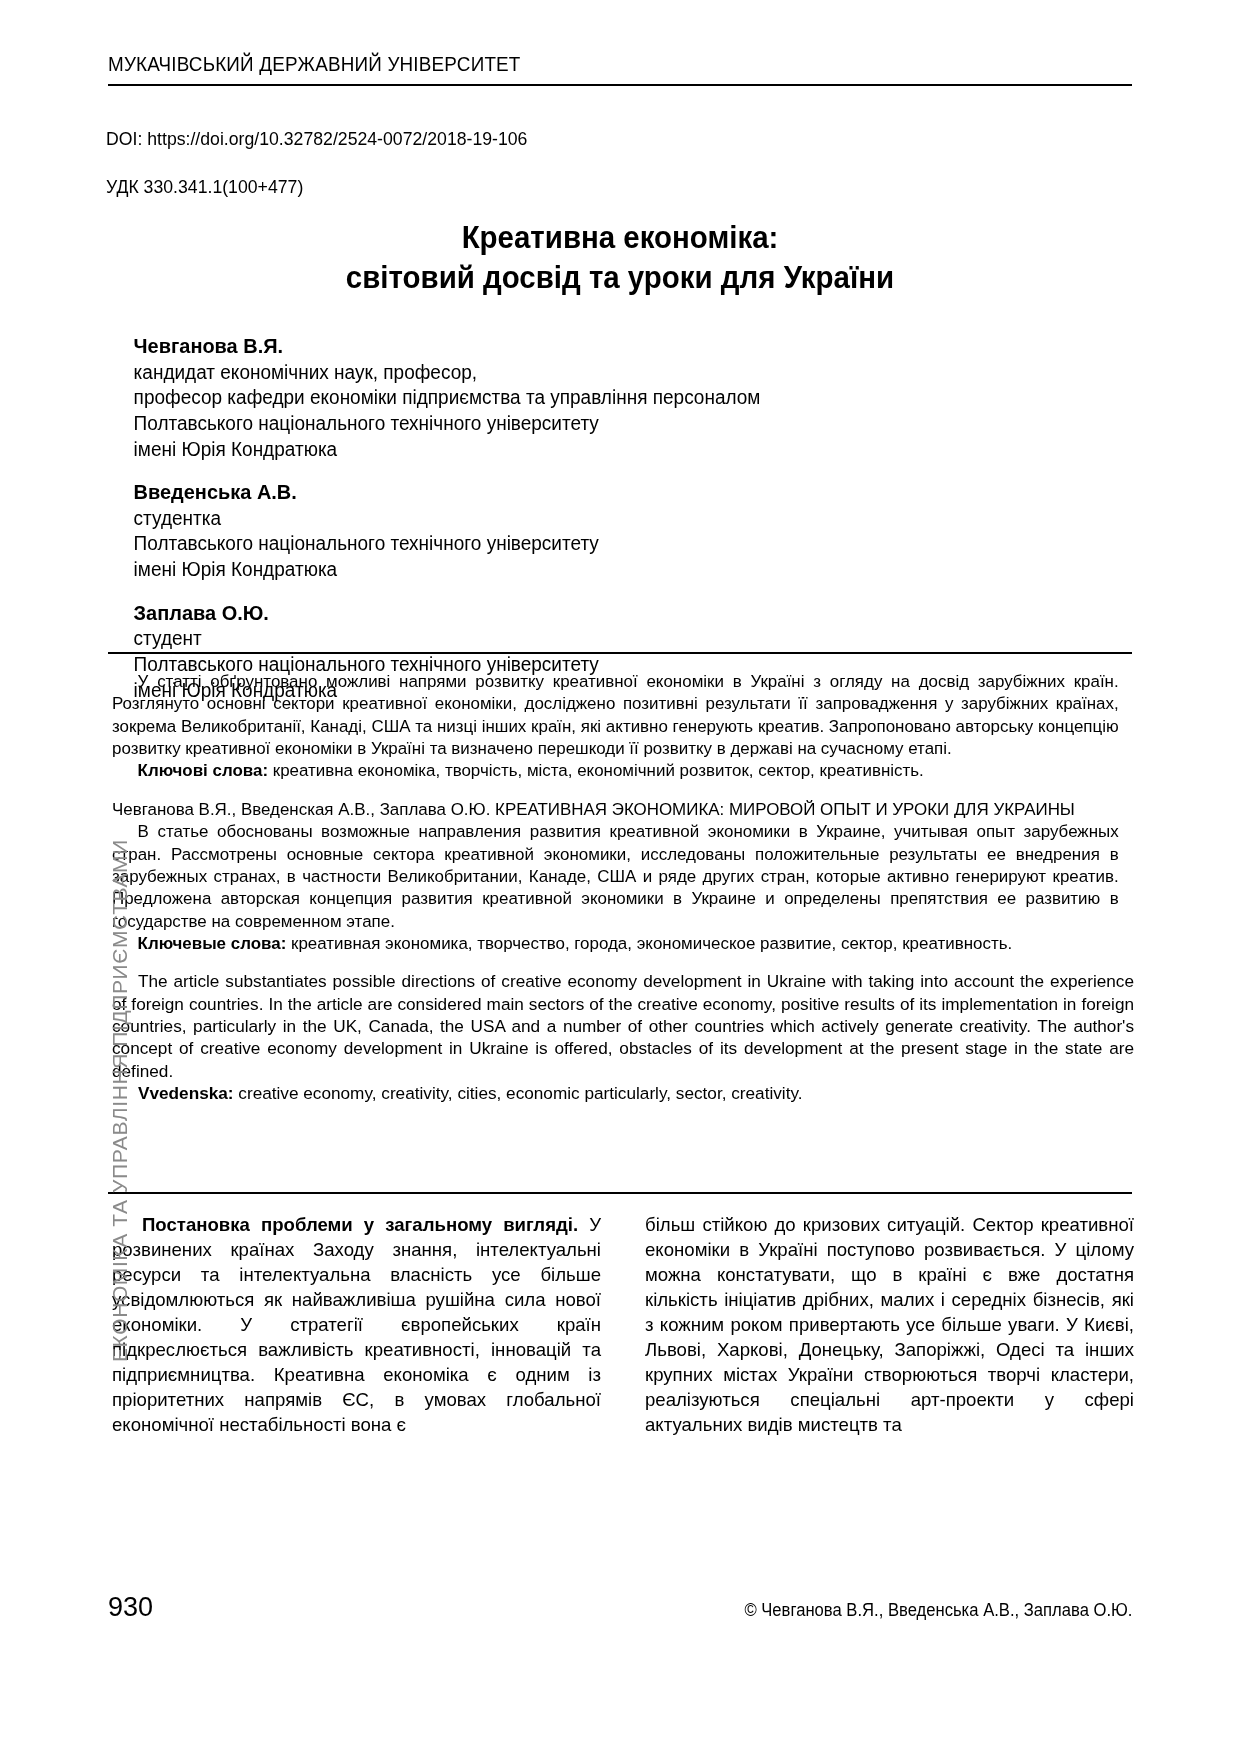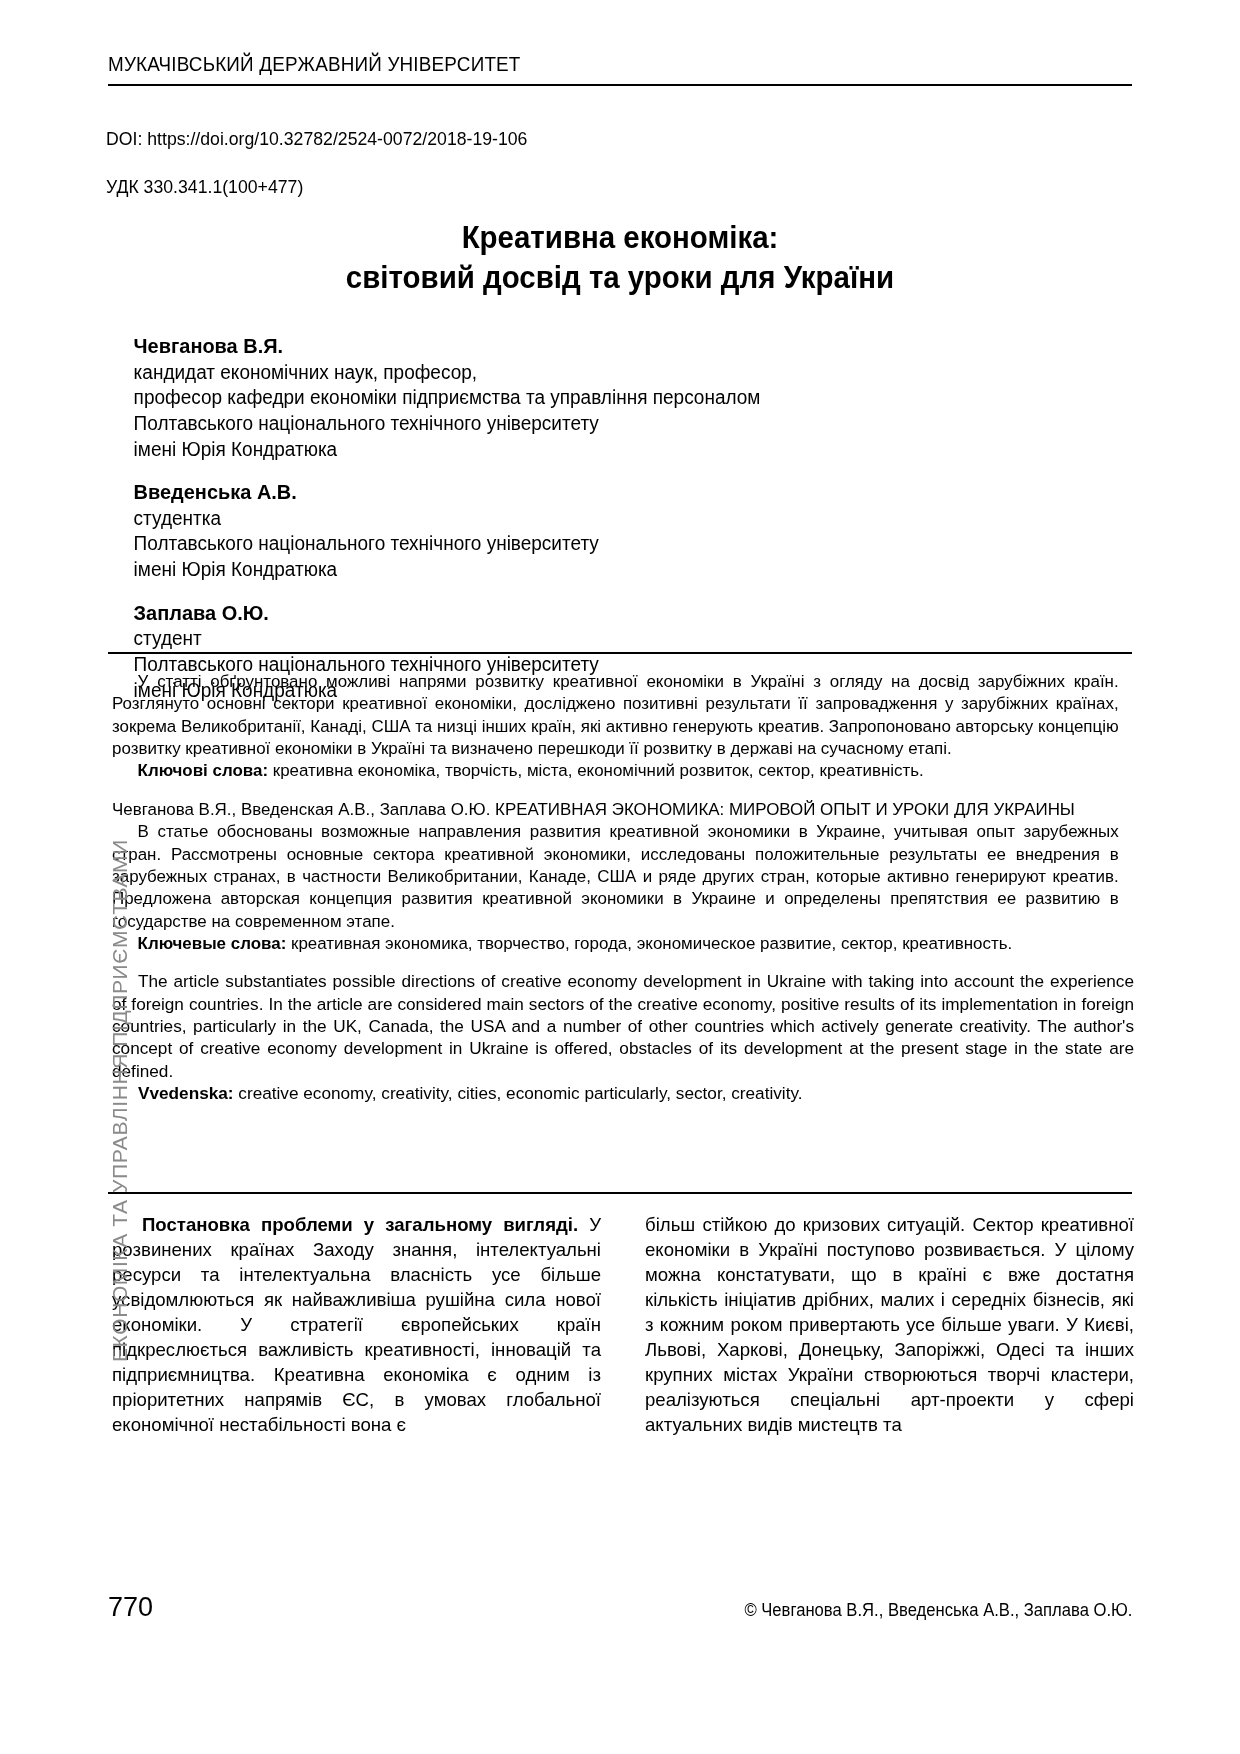--- a/index.html
+++ b/index.html
@@ -257,16 +257,16 @@
     <div class="col">
       <p class="first"><span class="lead">Постановка проблеми у загальному вигляді.</span><span> У розвинених країнах Заходу знання, інтелектуальні ресурси та інтелектуальна власність усе більше усвідомлюються як найважливіша рушійна сила нової економіки. У стратегії європейських країн підкреслюється важливість креативності, інновацій та підприємництва. Креативна економіка є одним із пріоритетних напрямів ЄС, в умовах глобальної економічної нестабільності вона є</span></p>
     </div>
     <div class="col">
       <p>більш стійкою до кризових ситуацій. Сектор креативної економіки в Україні поступово розвивається. У цілому можна констатувати, що в країні є вже достатня кількість ініціатив дрібних, малих і середніх бізнесів, які з кожним роком привертають усе більше уваги. У Києві, Львові, Харкові, Донецьку, Запоріжжі, Одесі та інших крупних містах України створюються творчі кластери, реалізуються спеціальні арт-проекти у сфері актуальних видів мистецтв та</p>
     </div>
   </div>
 
   <div class="side-label">ЕКОНОМІКА ТА УПРАВЛІННЯ ПІДПРИЄМСТВАМИ</div>
 
-  <div class="folio">770</div>
+  <div class="folio">930</div>
   <div class="copyright">© Чевганова В.Я., Введенська А.В., Заплава О.Ю.</div>
 
 </div>
 
 </body></html>

